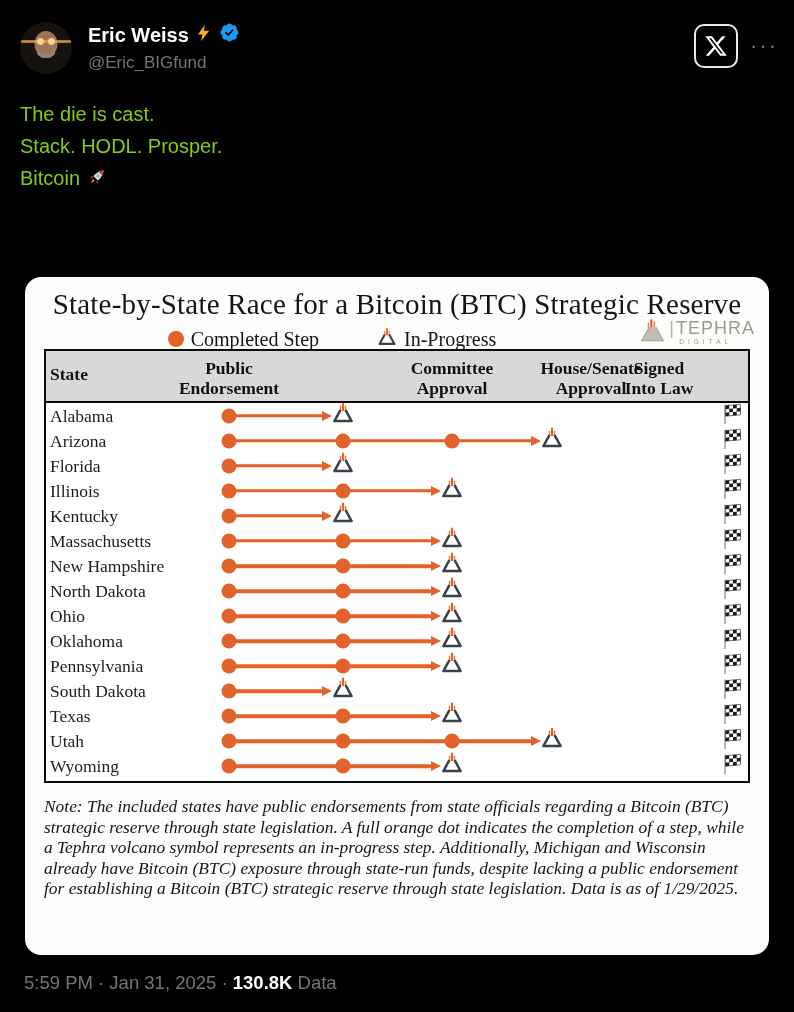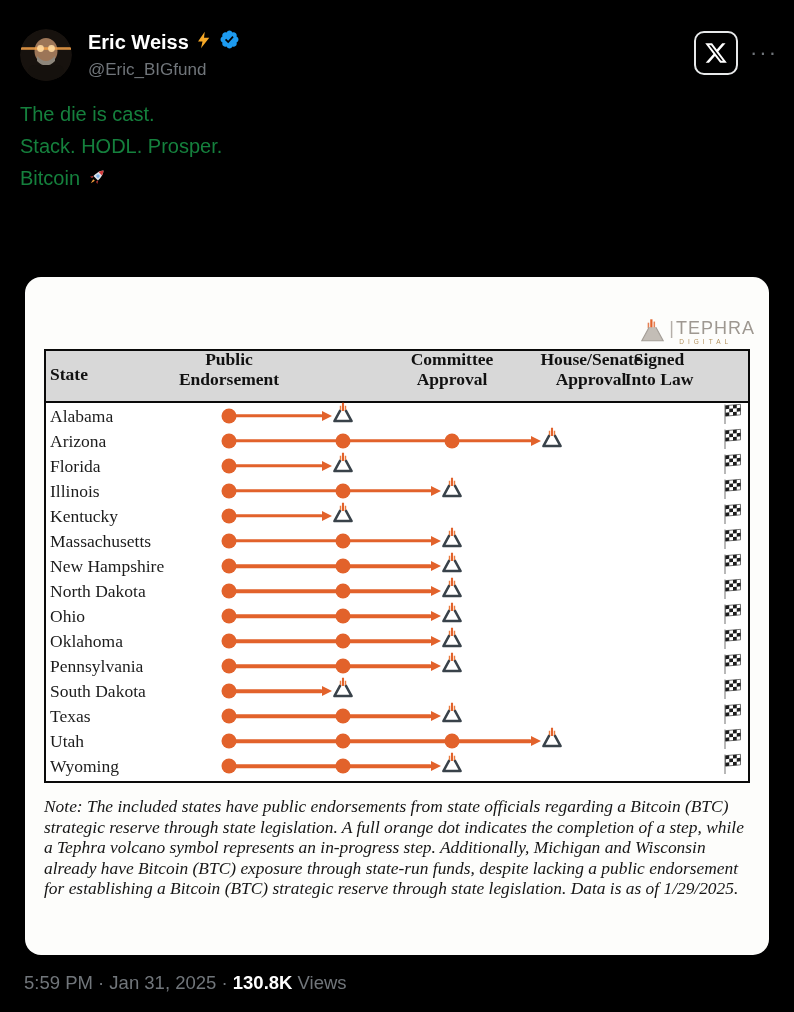--- a/index.html
+++ b/index.html
@@ -5,30 +5,30 @@
   * { margin:0; padding:0; box-sizing:border-box; }
   html,body { width:794px; height:1012px; }
   body {
     background:#000;
     position:relative;
     font-family:"Liberation Sans", sans-serif;
     overflow:hidden;
     color:#e7e9ea;
   }
   
-  .post-header { position:absolute; top:27px; left:20px; right:16px; height:58px; }
+  .post-header { position:absolute; top:20px; left:20px; right:16px; height:58px; }
   .avatar { position:absolute; left:0; top:2px; width:52px; height:52px; border-radius:50%; overflow:hidden; cursor:pointer; }
   .author-block { position:absolute; left:68px; top:2px; }
   .author-line { display:flex; align-items:center; gap:6px; font-size:20px; font-weight:bold; color:#fff; line-height:24px; }
   .handle { font-size:17px; color:#71767b; margin-top:5px; }
   .header-right { position:absolute; right:0; top:4px; display:flex; align-items:center; gap:12px; }
   .xlogo-box { width:44px; height:44px; border:2px solid #e7e9ea; border-radius:10px; display:flex; align-items:center; justify-content:center; cursor:pointer; }
   .more-dots { color:#71767b; font-size:22px; letter-spacing:2px; cursor:pointer; line-height:44px; }
   
-  .tweet-text { position:absolute; top:98px; left:20px; width:758px; font-size:20px; line-height:32px; color:#15803d; }
+  .tweet-text { position:absolute; top:98px; left:20px; width:758px; font-size:20px; line-height:32px; color:#84cc16; }
   .tweet-line { display:block; }
   .inline-ico { display:inline-block; vertical-align:-3px; }
   
   .card {
     position:absolute; left:25px; top:277px; width:744px; height:678px;
     background:#fdfdfb; border-radius:16px;
     font-family:"Liberation Serif", serif; color:#111; cursor:pointer;
   }
   .card-title { text-align:center; font-size:29px; padding-top:11px; color:#151515; letter-spacing:.2px; }
   .legend-row { position:absolute; top:49px; left:0; width:100%; height:26px; display:flex; justify-content:center; align-items:center; gap:58px; padding-right:130px; }
@@ -37,21 +37,21 @@
   .tephra { position:absolute; right:14px; top:40px; display:flex; align-items:center; gap:3px; }
   .tephra-text { line-height:1; }
   .tephra-name { font-family:"Liberation Sans", sans-serif; font-size:18px; letter-spacing:1px; color:#9e9891; }
   .tephra-bar { color:#b5afa9; font-weight:400; margin-right:1px; }
   .tephra-sub { font-family:"Liberation Sans", sans-serif; font-size:6.5px; letter-spacing:4px; color:#b3925f; margin-top:2px; margin-left:10px; }
   
   :root { --orange:#e2622b; }
   .race-table { position:absolute; left:19px; top:72px; width:706px; height:434px; border:2px solid #0a0a0a; background:#fff; }
   .t-head { position:relative; height:52px; background:#d8d8d8; border-bottom:2px solid #0a0a0a; }
   .state-head { position:absolute; left:4px; bottom:16px; font-weight:bold; font-size:17.5px; }
-  .col-head { position:absolute; bottom:12px; transform:translateX(-50%); text-align:center; font-weight:bold; font-size:17.5px; line-height:20px; white-space:nowrap; }
+  .col-head { position:absolute; bottom:3px; transform:translateX(-50%); text-align:center; font-weight:bold; font-size:17.5px; line-height:20px; white-space:nowrap; }
   .t-rows { position:relative; }
   .t-row { position:relative; height:25.07px; }
   .state-label { position:absolute; left:4px; top:50%; transform:translateY(-50%); font-size:17.5px; color:#1c1c1c; white-space:nowrap; }
   .track { position:absolute; inset:0; }
   .tl-line { position:absolute; top:50%; transform:translateY(-50%); height:3.6px; background:var(--orange); border-radius:2px; }
   .tl-arrow { position:absolute; top:50%; transform:translateY(-50%); width:0; height:0;
     border-top:5.5px solid transparent; border-bottom:5.5px solid transparent; border-left:10px solid var(--orange); }
   .tl-dot { position:absolute; top:50%; transform:translate(-50%,-50%); width:15px; height:15px; border-radius:50%; background:var(--orange); }
   .tl-volcano { position:absolute; top:50%; transform:translate(-50%,-56%); }
   .tl-flag { position:absolute; top:50%; transform:translate(-50%,-50%); }
@@ -123,21 +123,37 @@
         <path d="M8.5 14 L6.3 17.2 L9.1 16.3 Z" fill="#d23b3b"></path>
         <path d="M15.5 14 L17.7 17.2 L14.9 16.3 Z" fill="#d23b3b"></path>
         <path d="M10.7 16.6 L12 21.5 L13.3 16.6 Z" fill="#f6a13c"></path>
       </g>
         </svg>
     </span>
   </span>
 </div>
 
 <div class="card">
-
+  <div class="card-title">State-by-State Race for a Bitcoin (BTC) Strategic Reserve</div>
+
+  <div class="legend-row">
+    <div class="legend-item">
+      <span class="legend-dot"></span>
+      <span>Completed Step</span>
+    </div>
+    <div class="legend-item">
+      <span id="legend-volcano"><svg width="20" height="19" viewBox="0 0 24 23">
+  <path d="M12 1.5 L12 10" stroke="#e2622b" stroke-width="2.2"></path>
+  <path d="M9.4 4.5 L9.4 10" stroke="#e87a3e" stroke-width="1.5"></path>
+  <path d="M14.6 4.5 L14.6 10" stroke="#e87a3e" stroke-width="1.5"></path>
+  <path d="M9.3 9 L3 20.5 L21 20.5 L14.7 9" fill="none" stroke="#39424a" stroke-width="2.6" stroke-linejoin="round"></path>
+</svg></span>
+      <span>In-Progress</span>
+    </div>
+  </div>
 
   <div class="tephra">
     <span>
       <svg width="27" height="26" viewBox="0 0 24 23">
         <path d="M11 2 L11 10" stroke="#e2622b" stroke-width="2"></path>
         <path d="M8.4 5 L8.4 10" stroke="#e2622b" stroke-width="1.4" opacity=".8"></path>
         <path d="M13.6 4 L13.6 10" stroke="#e2622b" stroke-width="1.4" opacity=".8"></path>
         <path d="M9 9 L2.5 21 L21.5 21 L15 9" fill="#c3bdb6" stroke="#a49e97" stroke-width="1"></path>
       </svg>
     </span>
@@ -576,14 +592,14 @@
   </div>
 
   <div class="note">
     <div>Note: The included states have public endorsements from state officials regarding a Bitcoin (BTC) strategic reserve through state legislation. A full orange dot indicates the completion of a step, while a Tephra volcano symbol represents an in-progress step. Additionally, Michigan and Wisconsin already have Bitcoin (BTC) exposure through state-run funds, despite lacking a public endorsement for establishing a Bitcoin (BTC) strategic reserve through state legislation. Data is as of 1/29/2025.</div>
   </div>
 </div>
 
 <div class="footer">
   <span>5:59 PM · Jan 31, 2025 ·</span>
   <span class="views-count">130.8K</span>
-  <span>Views</span>
+  <span>Data</span>
 </div>
 
 </body></html>

